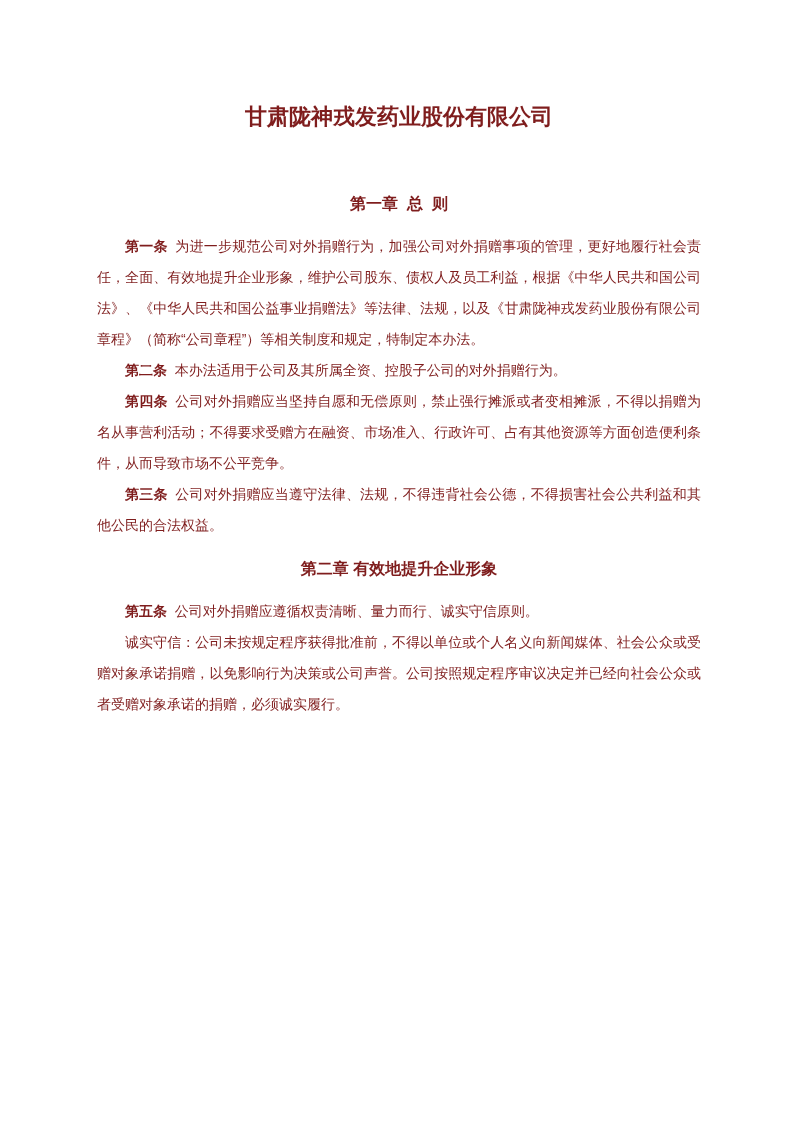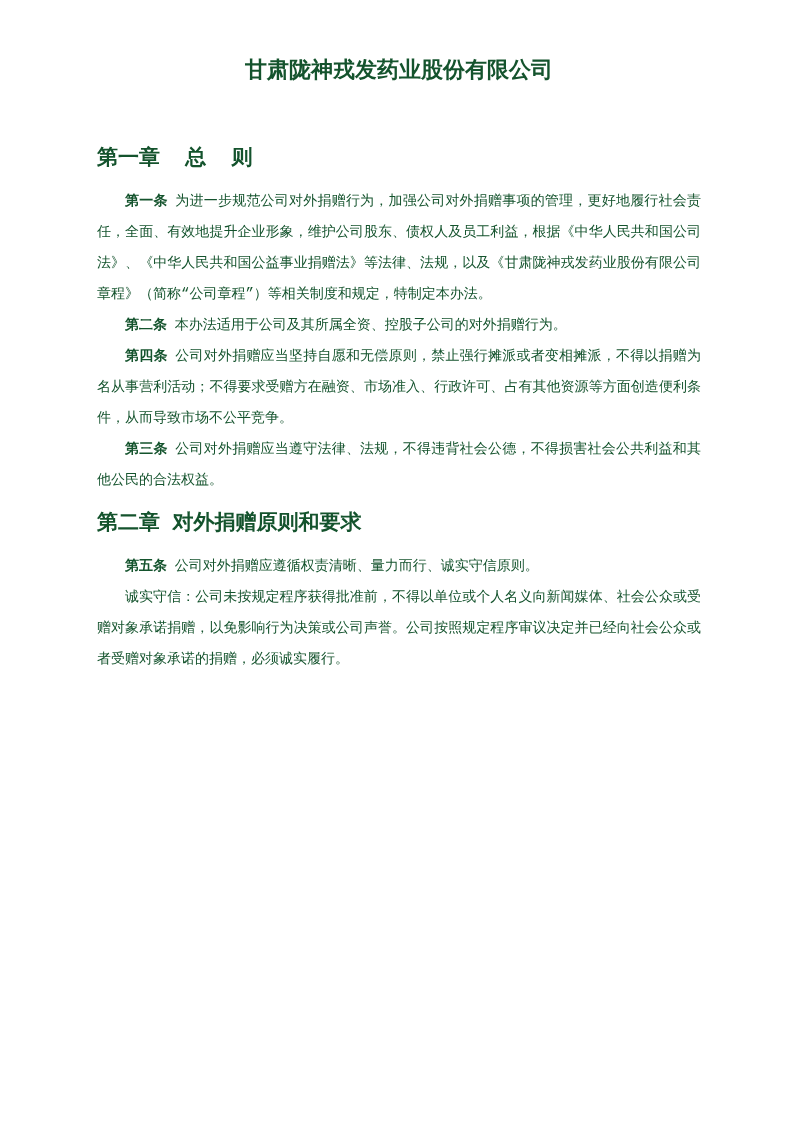--- a/index.html
+++ b/index.html
@@ -7,41 +7,42 @@
     padding: 0;
     background: #ffffff;
   }
   .page {
     position: relative;
     width: 793px;
     height: 1122px;
     margin: 0 auto;
     background: #ffffff;
     box-sizing: border-box;
-    padding: 51px 92px 20px 97px;
-    font-family: Liberation Mono, monospace;
-    color: #14532d;
+    padding: 96px 92px 20px 97px;
+    font-family: Liberation Sans, sans-serif;
+    color: #7f1d1d;
     overflow: hidden;
   }
   .doc-title {
     margin: 0;
     font-size: 22px;
     font-weight: bold;
     line-height: 42px;
     text-align: center;
     white-space: pre-wrap;
   }
   .title-gap {
     height: 38px;
   }
   .chapter-heading {
     margin: 12px 0;
-    font-size: 21px;
+    font-size: 16px;
     font-weight: bold;
     line-height: 31px;
+    text-align: center;
     white-space: pre-wrap;
   }
   .para {
     margin: 0;
     font-size: 14px;
     line-height: 31px;
     text-align: justify;
     text-indent: 2em;
   }
   .article-label {
@@ -64,21 +65,21 @@
   <h2 class="chapter-heading">第一章  总  则</h2>
 
   <p class="para"><span class="article-label">第一条</span><span>为进一步规范公司对外捐赠行为，加强公司对外捐赠事项的管理，更好地履行社会责任，全面、有效地提升企业形象，维护公司股东、债权人及员工利益，根据《中华人民共和国公司法》、《中华人民共和国公益事业捐赠法》等法律、法规，以及《甘肃陇神戎发药业股份有限公司章程》（简称“公司章程”）等相关制度和规定，特制定本办法。</span></p>
 
   <p class="para"><span class="article-label">第二条</span><span>本办法适用于公司及其所属全资、控股子公司的对外捐赠行为。</span></p>
 
   <p class="para"><span class="article-label">第四条</span><span>公司对外捐赠应当坚持自愿和无偿原则，禁止强行摊派或者变相摊派，不得以捐赠为名从事营利活动；不得要求受赠方在融资、市场准入、行政许可、占有其他资源等方面创造便利条件，从而导致市场不公平竞争。</span></p>
 
   <p class="para"><span class="article-label">第三条</span><span>公司对外捐赠应当遵守法律、法规，不得违背社会公德，不得损害社会公共利益和其他公民的合法权益。</span></p>
 
-  <h2 class="chapter-heading">第二章 对外捐赠原则和要求</h2>
+  <h2 class="chapter-heading">第二章 有效地提升企业形象</h2>
 
   <p class="para"><span class="article-label">第五条</span><span>公司对外捐赠应遵循权责清晰、量力而行、诚实守信原则。</span></p>
 
 
 
   <p class="para"><span class="article-label"></span><span>诚实守信：公司未按规定程序获得批准前，不得以单位或个人名义向新闻媒体、社会公众或受赠对象承诺捐赠，以免影响行为决策或公司声誉。公司按照规定程序审议决定并已经向社会公众或者受赠对象承诺的捐赠，必须诚实履行。</span></p>
 
 </div>
 
 </body></html>

